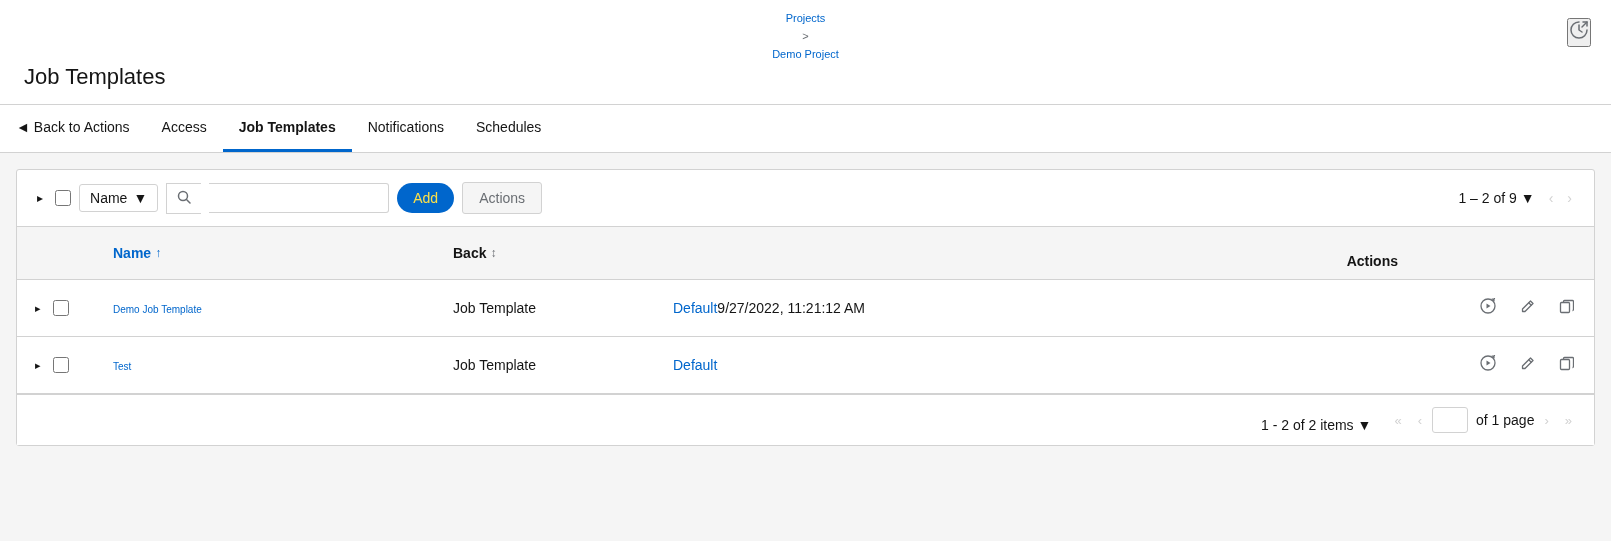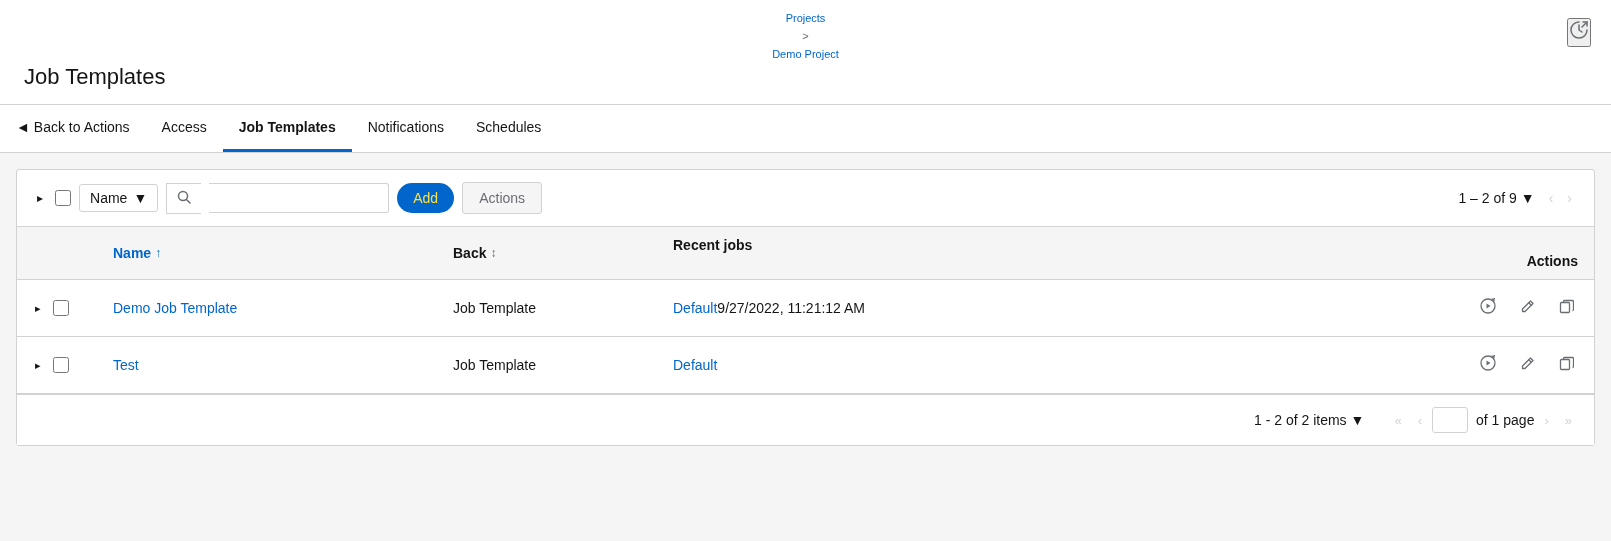--- a/index.html
+++ b/index.html
@@ -225,21 +225,21 @@
       padding: 2px;
     }
     .row-checkbox {
       width: 16px;
       height: 16px;
       cursor: pointer;
     }
     .row-name-link {
       color: #0066cc;
       cursor: pointer;
-      font-size: 14px;
+      font-size: 10px;
       text-decoration: none;
     }
     .row-type {
       color: #151515;
       font-size: 14px;
     }
     .row-recent {
       display: flex;
       align-items: center;
     }
@@ -263,25 +263,25 @@
       cursor: pointer;
       color: #6a6e73;
       font-size: 16px;
       background: none;
       border: none;
       padding: 4px;
     }
 
     .footer-pagination {
       display: flex;
-      align-items: center;
+      align-items: flex-end;
       justify-content: flex-end;
       padding: 12px 16px;
       border-top: 1px solid #d2d2d2;
-      gap: 12px;
+      gap: 5px;
       font-size: 14px;
       background: #fff;
     }
     .footer-pagination .items-info {
       display: flex;
       align-items: center;
       gap: 4px;
       margin-right: 12px;
     }
     .footer-pagination .page-nav {
@@ -378,21 +378,20 @@
     <div class="table-header">
       <div></div>
       <div class="col-name-header">
         <span>Name</span>
         <span class="sort-arrow">↑</span>
       </div>
       <div class="col-type-header">
         <span>Back</span>
         <span class="sort-handle">↕</span>
       </div>
-      <div class="col-recent-header">Recent jobs</div>
       <div class="col-actions-header">Actions</div>
     </div>
 
     <div class="table-row">
       <div class="row-controls">
         <button class="row-expand">▸</button>
         <input type="checkbox" class="row-checkbox" style="">
       </div>
       <div>
         <a class="row-name-link">Demo Job Template</a>

